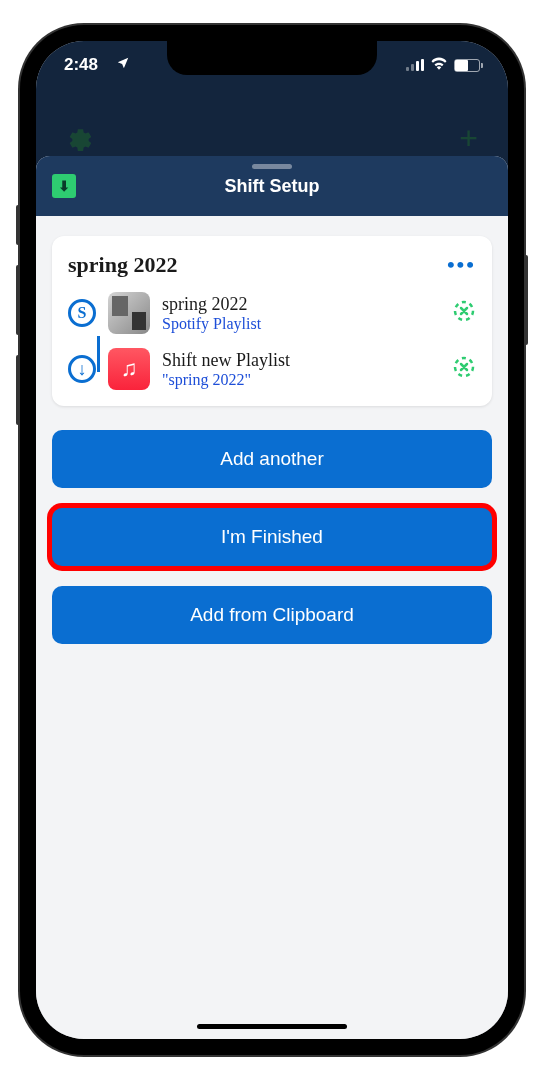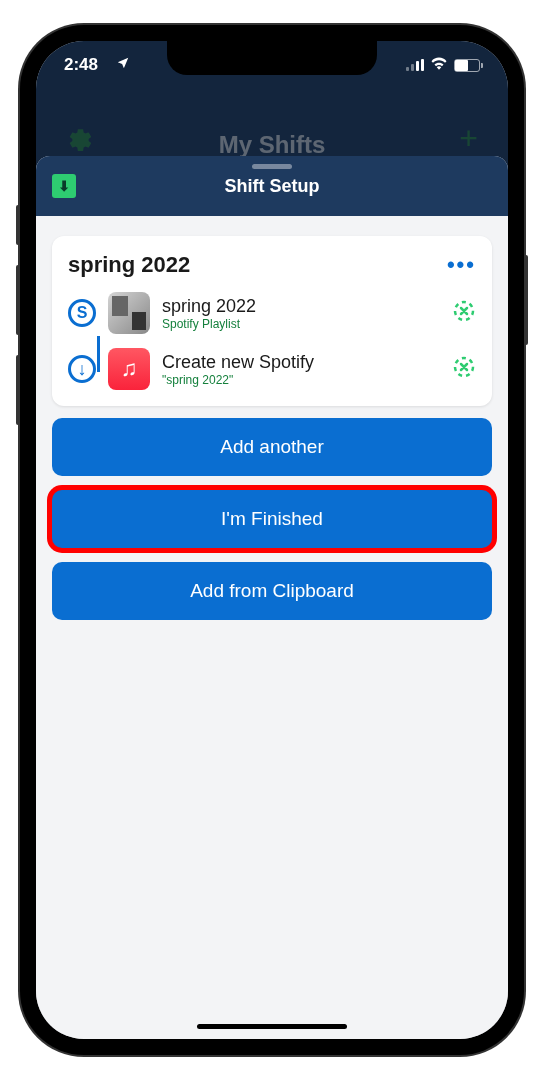--- a/index.html
+++ b/index.html
@@ -196,22 +196,23 @@
       font-size: 14px;
       font-weight: bold;
     }
     .sheet-content {
       padding: 20px 16px;
     }
     .card {
       background: #fff;
       border-radius: 12px;
       padding: 16px;
-      margin-bottom: 12px;
+      margin-bottom: 24px;
       box-shadow: 0 1px 3px rgba(0,0,0,0.1);
+      font-family: Liberation Serif, serif;
     }
     .card-header {
       display: flex;
       justify-content: space-between;
       align-items: center;
       margin-bottom: 14px;
     }
     .card-title {
       font-size: 22px;
       font-weight: 700;
@@ -312,39 +313,39 @@
     }
     .row-text {
       flex: 1;
       min-width: 0;
     }
     .row-title {
       font-size: 18px;
       color: #1a1a1a;
     }
     .row-sub {
-      font-size: 12px;
-      color: #15803d;
+      font-size: 16px;
+      color: #1d4ed8;
     }
     .edit-icon {
       color: #2ECC71;
       font-size: 20px;
       flex-shrink: 0;
     }
     .btn {
       display: block;
       width: 100%;
       background: #0A6ED1;
       color: #fff;
       border: none;
       border-radius: 10px;
       padding: 18px;
       font-size: 19px;
       font-weight: 500;
-      margin-bottom: 14px;
+      margin-bottom: 20px;
       text-align: center;
     }
     .btn.highlighted {
       box-shadow: 0 0 0 5px #FF0000;
     }
     .home-indicator {
       position: absolute;
       bottom: 10px;
       left: 50%;
       transform: translateX(-50%);
@@ -367,21 +368,20 @@
 
   <div class="screen">
     <div class="notch"></div>
 
     <div class="background-header">
       <span class="bg-gear">
         <svg width="26" height="26" viewBox="0 0 24 24" fill="#2f9e44">
             <path d="M12 8a4 4 0 100 8 4 4 0 000-8zm8.94 4a7 7 0 00-.1-1l2.11-1.65a.5.5 0 00.12-.64l-2-3.46a.5.5 0 00-.61-.22l-2.49 1a7 7 0 00-1.73-1l-.38-2.65A.5.5 0 0015.37 2h-4a.5.5 0 00-.49.42l-.38 2.65a7 7 0 00-1.73 1l-2.49-1a.5.5 0 00-.61.22l-2 3.46a.5.5 0 00.12.64L5.9 11a7 7 0 000 2l-2.11 1.65a.5.5 0 00-.12.64l2 3.46a.5.5 0 00.61.22l2.49-1a7 7 0 001.73 1l.38 2.65a.5.5 0 00.49.42h4a.5.5 0 00.49-.42l.38-2.65a7 7 0 001.73-1l2.49 1a.5.5 0 00.61-.22l2-3.46a.5.5 0 00-.12-.64L20.84 13a7 7 0 00.1-1z"></path>
           </svg>
       </span>
-      <span class="bg-title">My Shifts</span>
       <span class="bg-add">+</span>
     </div>
     <div class="dim-overlay"></div>
 
     <div class="status-bar">
       <div class="status-left">
         <span>2:48</span>
         <span>
           <svg width="14" height="14" viewBox="0 0 24 24" fill="#fff">
               <path d="M21 3L3 10.5l7.5 3L13.5 21 21 3z"></path>
@@ -437,21 +437,21 @@
                 </svg>
             </div>
           </div>
 
           <div class="row">
             <div class="flow-icon">
               <div class="arrow-circle">↓</div>
             </div>
             <div class="music-icon">♫</div>
             <div class="row-text">
-              <div class="row-title">Create new Spotify</div>
+              <div class="row-title">Shift new Playlist</div>
               <div class="row-sub">"spring 2022"</div>
             </div>
             <div class="edit-icon">
               <svg width="24" height="24" viewBox="0 0 24 24" fill="none" stroke="#2ECC71" stroke-width="2.5">
                   <circle cx="12" cy="12" r="9" stroke-dasharray="4 4"></circle>
                   <path d="M9 15l6-6M9 9l6 6" stroke-linecap="round"></path>
                 </svg>
             </div>
           </div>
         </div>

